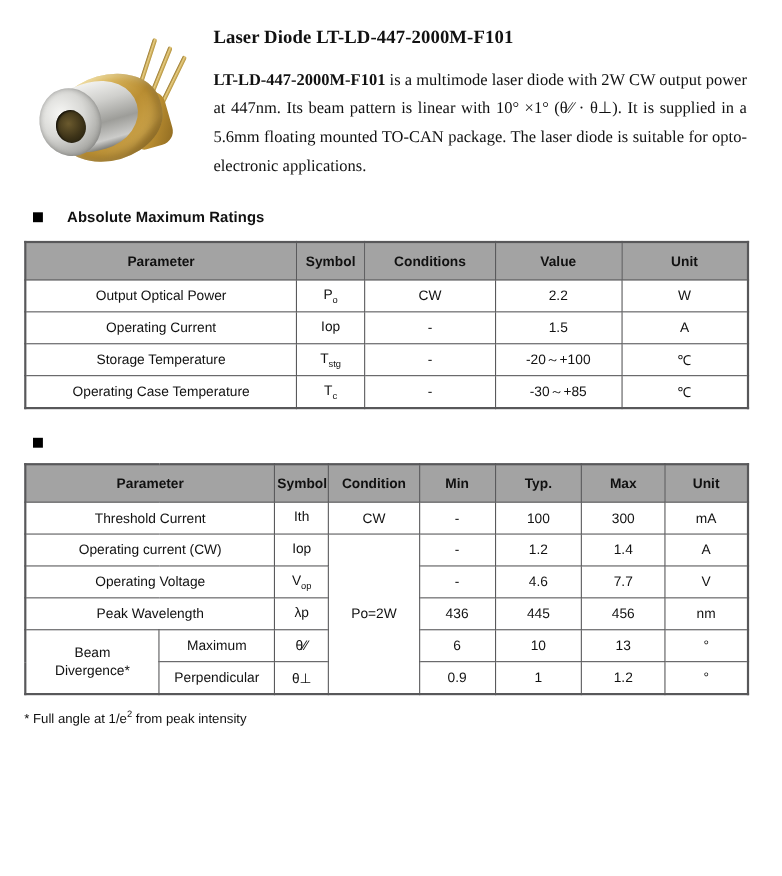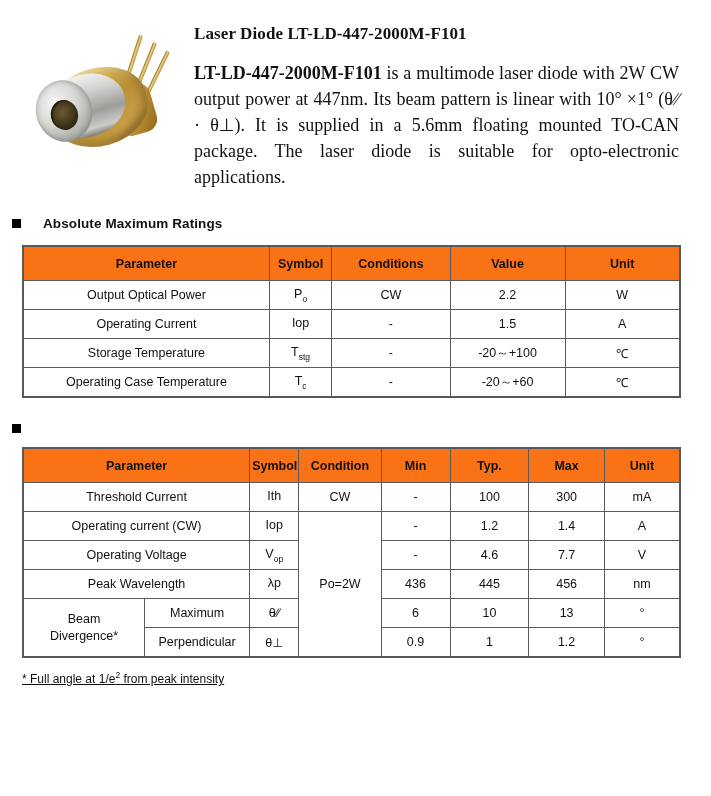--- a/index.html
+++ b/index.html
@@ -104,34 +104,34 @@
     padding-top: 6px;
     font-family: Liberation Serif, serif;
   }
   .doc-title {
     font-size: 17px;
     font-weight: bold;
     letter-spacing: .1px;
     margin: 0 0 16px 0;
   }
   .doc-paragraph {
-    font-size: 18px;
+    font-size: 15px;
     line-height: 26px;
     text-align: justify;
     margin: 0;
     padding-right: 2px;
   }
   .doc-paragraph b { font-weight: bold; }
 
   
   .section-heading {
     display: flex;
     align-items: center;
     margin: 26px 0 14px 0;
-    padding-left: 12px;
+    padding-left: 30px;
   }
   .bullet-square {
     width: 9px;
     height: 9px;
     background: #000;
     flex: 0 0 9px;
     margin-right: 22px;
   }
   .section-heading .heading-text {
     font-size: 13.5px;
@@ -151,36 +151,35 @@
     border: 1px solid #5a5a5c;
     text-align: center;
     vertical-align: middle;
     font-size: 12.5px;
     font-weight: normal;
     padding: 0 2px;
     height: 28px;
     background: #ffffff;
   }
   table.spec thead th {
-    background: #f97316;
+    background: #a3a3a3;
     font-weight: bold;
     height: 33px;
     font-size: 12.5px;
   }
   table.spec .sub { font-size: 8.5px; vertical-align: sub; }
   .tbl2 td, .tbl2 th { height: 27px; }
   .tbl2 td.tall { height: 28px; margin-top: 44px; }
   .cond-merge { font-size: 12.5px; }
   .divergence-label { line-height: 17px; }
 
   
   .footnote {
     padding: 12px 30px 0 22px;
     font-size: 12px;
-    text-decoration: underline;
   }
   .footnote sup { font-size: 8.5px; vertical-align: super; }
 </style>
 </head>
 <body>
 
 <div class="header-block">
 
   <div class="product-photo">
     <div class="photo-stage">
@@ -243,21 +242,21 @@
         <td>Storage Temperature</td>
         <td><span>T</span><span class="sub">stg</span></td>
         <td>-</td>
         <td>-20～+100</td>
         <td>℃</td>
       </tr>
       <tr>
         <td>Operating Case Temperature</td>
         <td><span>T</span><span class="sub">c</span></td>
         <td>-</td>
-        <td>-20～+60</td>
+        <td>-30～+85</td>
         <td>℃</td>
       </tr>
     </tbody>
   </table>
 </div>
 
 <div class="section-heading">
   <span class="bullet-square"></span>
 </div>
 

